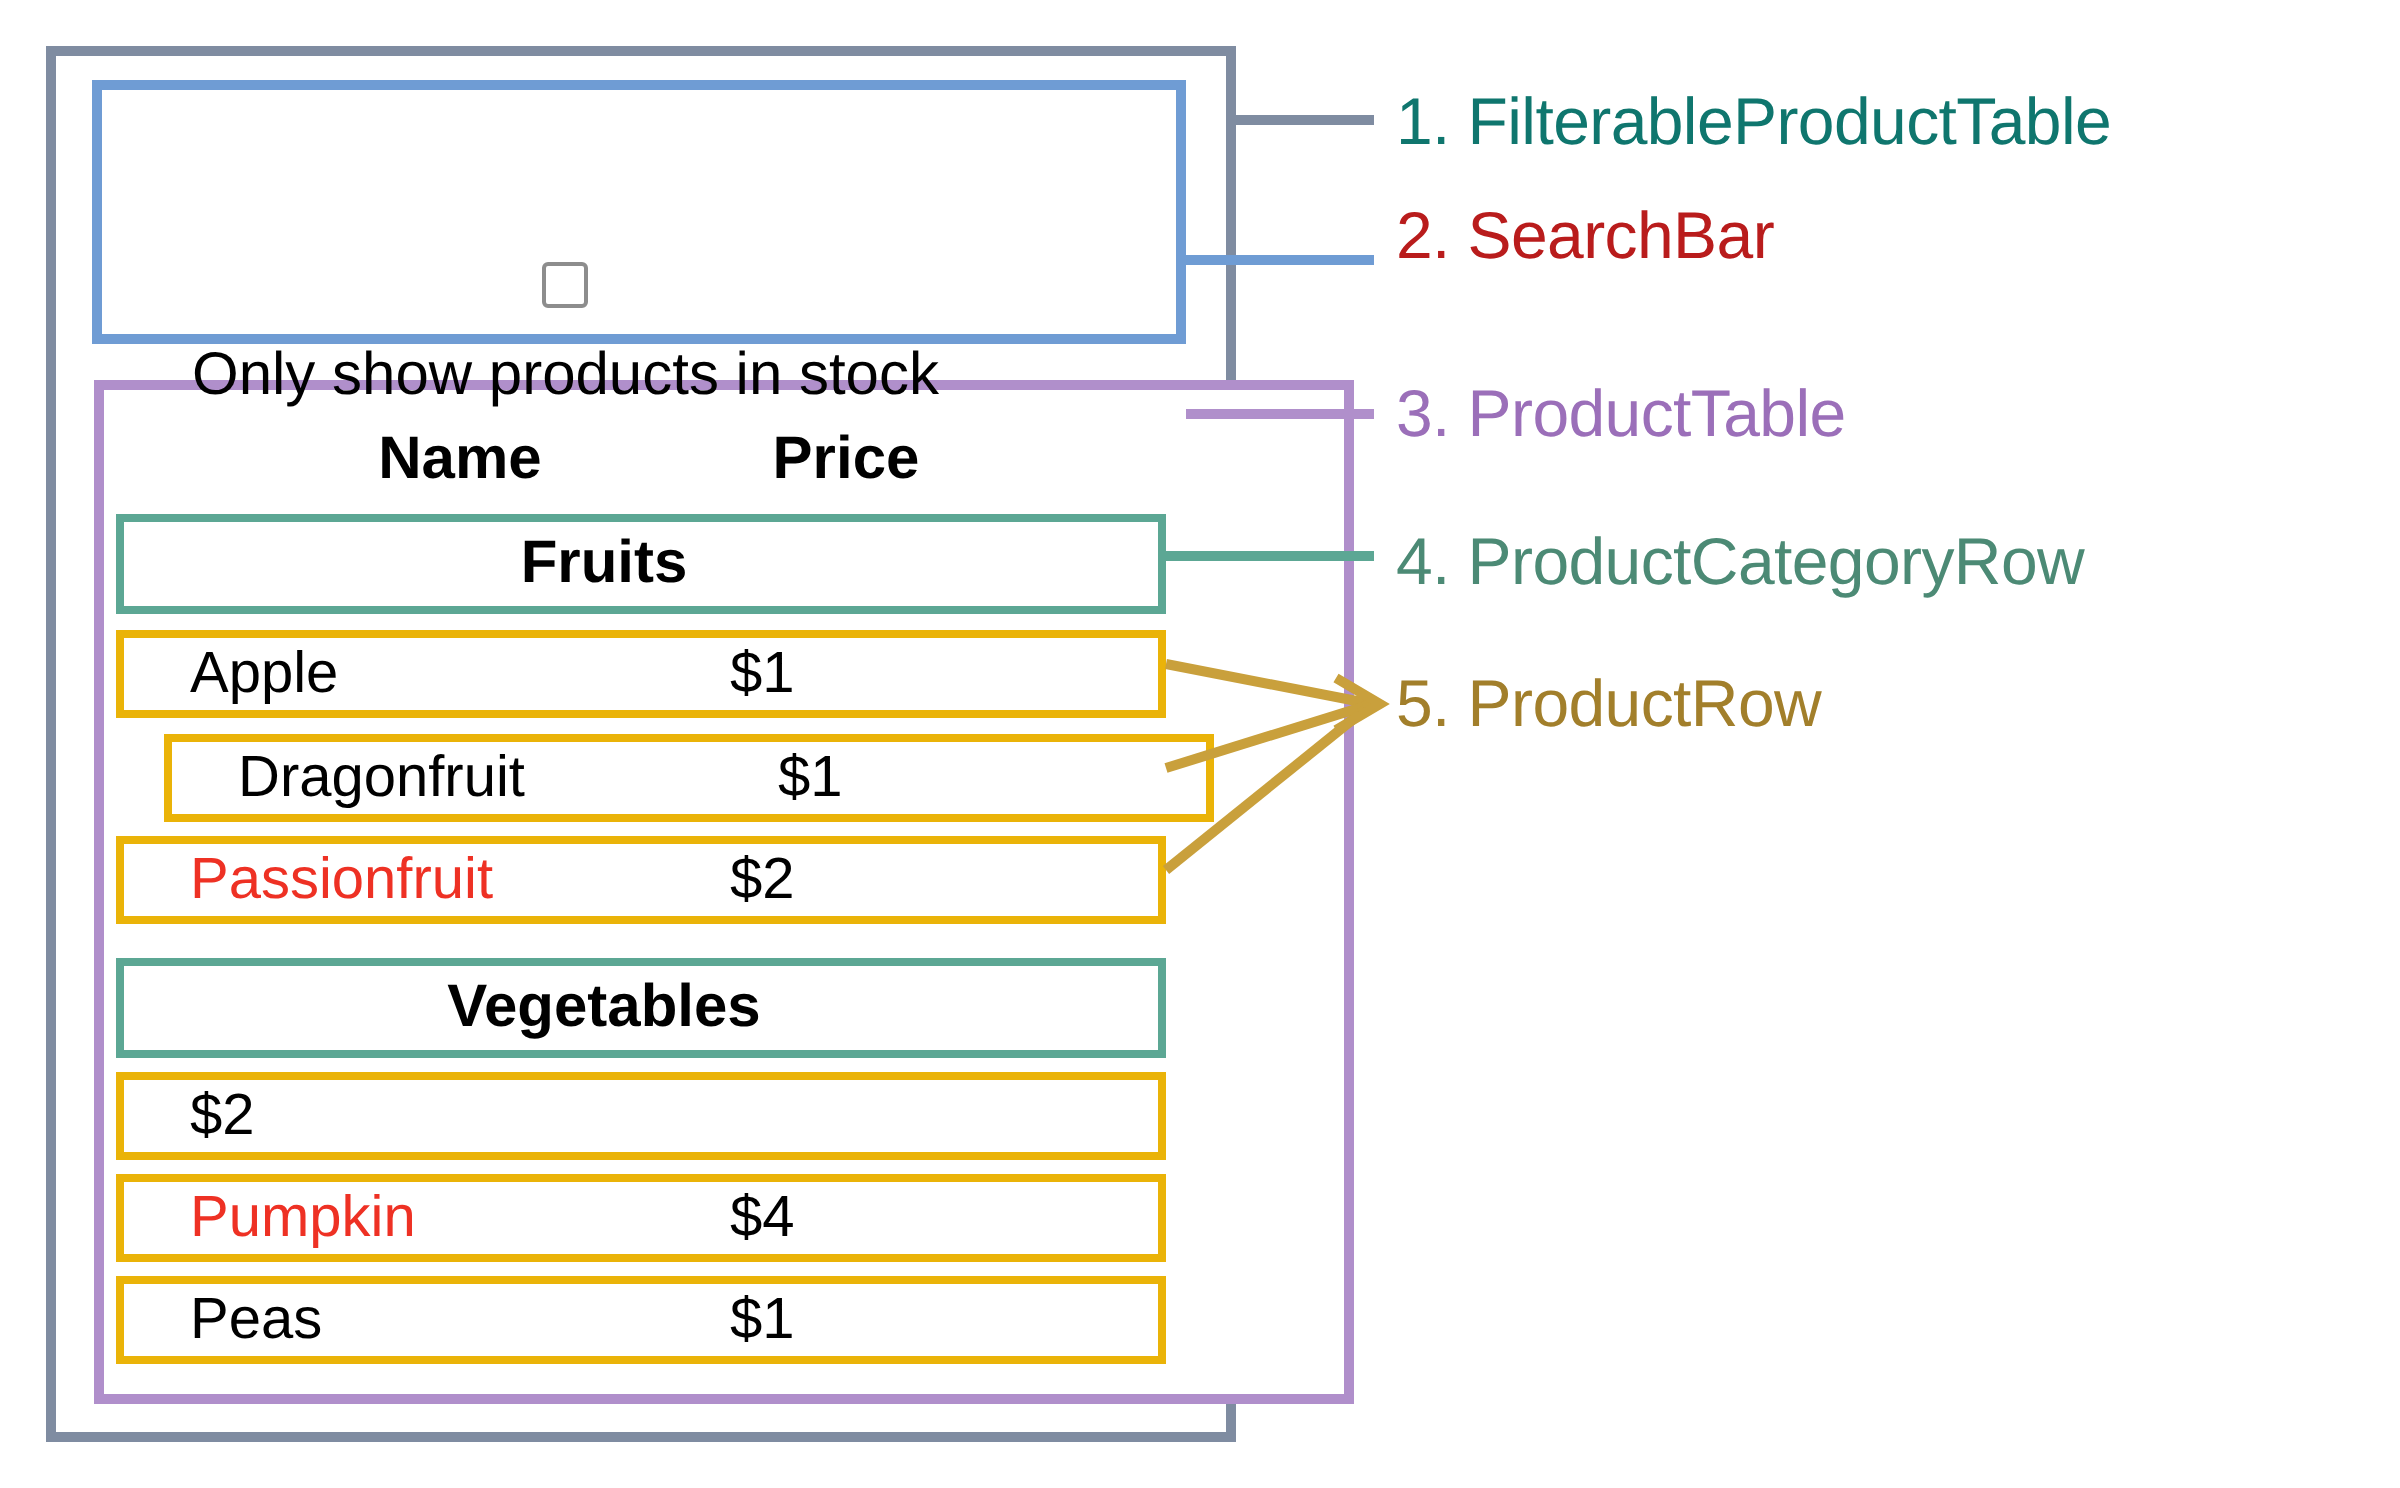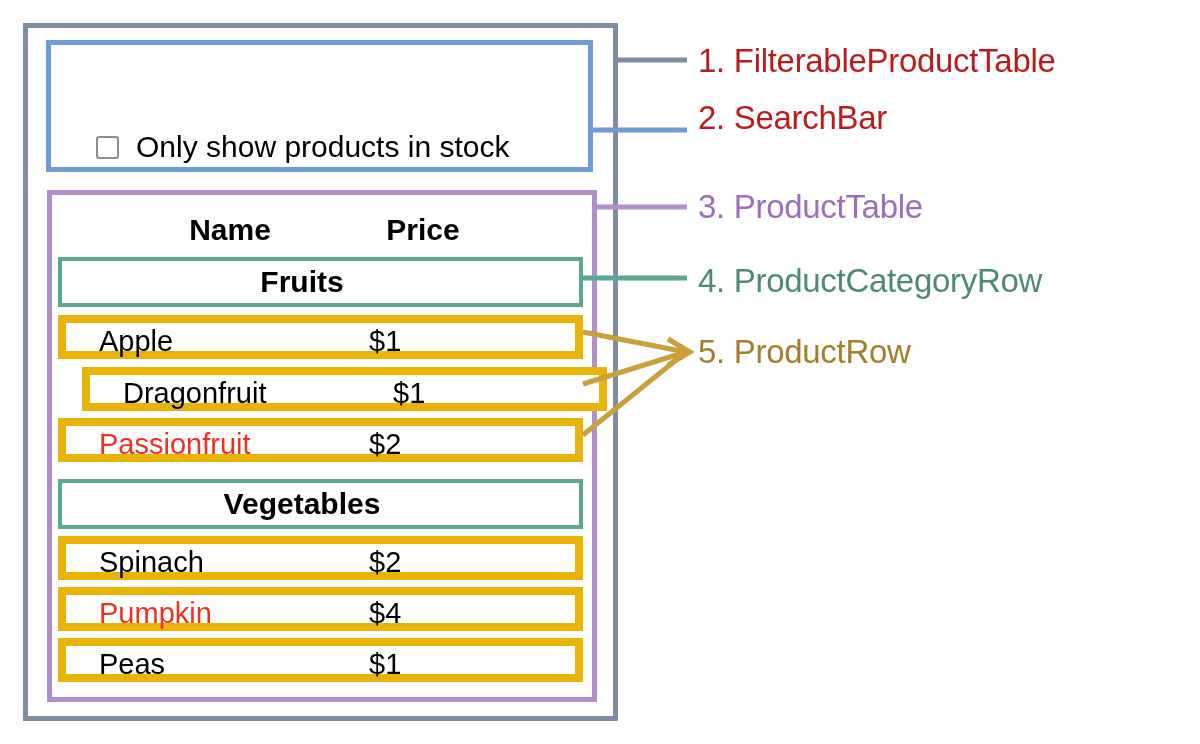--- a/index.html
+++ b/index.html
@@ -9,33 +9,33 @@
     width: 1200px;
     height: 744px;
     background: #ffffff;
     overflow: hidden;
   }
 
   
   .box { position: absolute; box-sizing: border-box; background: #ffffff; }
   .gray-box   { left: 23px;  top: 23px;  width: 595px; height: 698px; border: 5px solid #7f8ca1; z-index: 1; }
   .blue-box   { left: 46px;  top: 40px;  width: 547px; height: 132px; border: 5px solid #6f9cd4; z-index: 2; }
-  .purple-box { left: 47px;  top: 190px; width: 550px; height: 512px; border: 5px solid #b08fcb; z-index: 2; }
+  .purple-box { left: 47px;  top: 190px; width: 630px; height: 512px; border: 5px solid #b08fcb; z-index: 2; }
 
   
   .search-input {
     position: absolute; left: 90px; top: 68px; width: 318px; height: 44px;
     box-sizing: border-box; border: 2px solid #8d8d8d; border-radius: 8px;
     font-family: "Liberation Sans", sans-serif; font-size: 28px; color: #444;
     padding: 0 12px; outline: none; z-index: 3; background: #fff;
   }
   .search-input::placeholder { color: #757575; opacity: 1; }
   .stock-row {
     position: absolute; left: 96px; top: 131px; height: 32px;
-    display: flex; align-items: center; gap: 17px; z-index: 3;
+    display: flex; align-items: center; gap: 17px; z-index: 3; flex-direction: column;
   }
   .stock-checkbox {
     appearance: none; -webkit-appearance: none;
     width: 23px; height: 23px; margin: 0;
     border: 2px solid #8d8d8d; border-radius: 3px; background: #fff;
     flex: 0 0 auto; cursor: pointer;
   }
   .stock-label { font-size: 30px; color: #000; white-space: nowrap; }
 
   
@@ -45,21 +45,21 @@
     font-weight: bold; font-size: 30px; color: #000; z-index: 3; white-space: nowrap;
   }
   .table-header .hname  { display: inline-block; width: 270px; text-align: center; }
   .table-header .hprice { display: inline-block; width: 116px; text-align: center; }
 
   .row {
     position: absolute; left: 6px; width: 525px; box-sizing: border-box;
     background: #fff; z-index: 3; padding-left: 16px;
   }
   .row.category { height: 50px; border: 4px solid #5ca794; }
-  .row.product  { height: 44px; border: 8px solid #eab308; }
+  .row.product  { height: 44px; border: 4px solid #eab308; }
 
   .r0 { top: 62px;  }  
   .r1 { top: 120px; }  
   .r2 { top: 172px; margin-left: 24px; }  
   .r3 { top: 223px; }  
   .r4 { top: 284px; }  
   .r5 { top: 341px; }  
   .r6 { top: 392px; }  
   .r7 { top: 443px; }  
 
@@ -72,21 +72,21 @@
   .pname.oos { color: #ee3124; }
 
   
   #connectors { position: absolute; left: 0; top: 0; z-index: 5; pointer-events: none; }
 
   
   .lbl {
     position: absolute; left: 698px; height: 44px; line-height: 44px;
     font-size: 33px; white-space: nowrap; z-index: 6; letter-spacing: -0.3px;
   }
-  .lbl1 { top: 39px;  color: #b91c1c; }
+  .lbl1 { top: 39px;  color: #0f766e; }
   .lbl2 { top: 96px; color: #b91c1c; }
   .lbl3 { top: 185px; color: #9b6fb9; }
   .lbl4 { top: 259px; color: #4c8a75; }
   .lbl5 { top: 330px; color: #a27f2b; }
 </style>
 </head>
 <body>
 
 <div id="canvas">
 
@@ -115,21 +115,20 @@
     <div class="row product r3">
       <span class="pname oos">Passionfruit</span>
       <span class="pprice">$2</span>
     </div>
 
     <div class="row category r4">
       <span class="cat-label">Vegetables</span>
     </div>
 
     <div class="row product r5">
-      <span class="pname">Spinach</span>
       <span class="pprice">$2</span>
     </div>
 
     <div class="row product r6">
       <span class="pname oos">Pumpkin</span>
       <span class="pprice">$4</span>
     </div>
 
     <div class="row product r7">
       <span class="pname">Peas</span>

